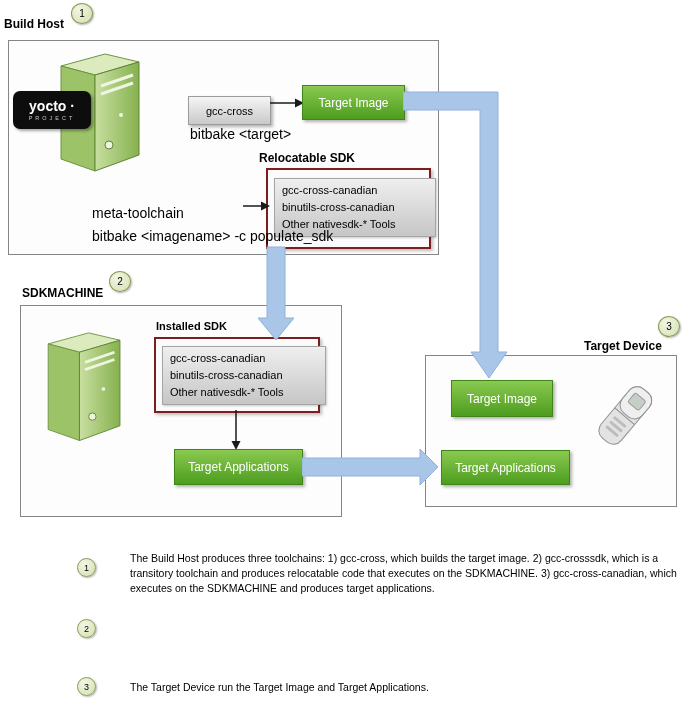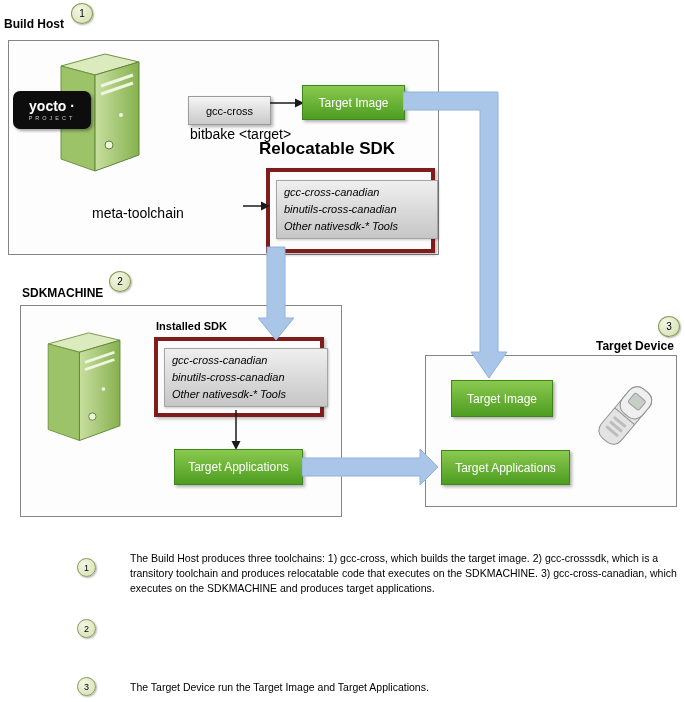--- a/index.html
+++ b/index.html
@@ -12,22 +12,22 @@
     background:radial-gradient(circle at 35% 30%,#f2f6e4,#d3dfb0);
     border:1px solid #8a9a54;box-shadow:1px 1px 2px rgba(0,0,0,.3);
     display:flex;align-items:center;justify-content:center;font-size:10px;}
   .badge.small{width:17px;height:17px;font-size:9px;}
   .gray-box{position:absolute;background:linear-gradient(180deg,#f5f5f5,#c9c9c9);
     border:1px solid #9c9c9c;box-shadow:2px 2px 3px rgba(0,0,0,.3);
     display:flex;align-items:center;justify-content:center;font-size:11px;margin-top:8px;}
   .green-box{position:absolute;background:linear-gradient(180deg,#8ac94f,#4d9d20);
     border:1px solid #3f8519;box-shadow:2px 2px 3px rgba(0,0,0,.3);
     display:flex;align-items:center;justify-content:center;font-size:12px;color:#fff;white-space:nowrap;}
-  .sdk-outer{position:absolute;background:#fbfbfb;border:4px solid #7f1d1d;
-    box-shadow:2px 2px 3px rgba(0,0,0,.25);font-style:italic;}
+  .sdk-outer{position:absolute;background:#fbfbfb;border:2px solid #7f1d1d;
+    box-shadow:2px 2px 3px rgba(0,0,0,.25);}
   .sdk-list{position:absolute;background:linear-gradient(180deg,#efefef,#c6c6c6);
     border:1px solid #a5a5a5;box-shadow:1px 1px 2px rgba(0,0,0,.2);
     padding:3px 7px;font-size:11px;line-height:17px;white-space:nowrap;}
   .small-label{position:absolute;font-size:14px;white-space:nowrap;padding-left:24px;}
   .note-text{position:absolute;font-size:10.5px;line-height:15px;margin-left:20px;}
   .yocto-logo{position:absolute;background:#0d0d0d;border-radius:7px;
     display:flex;flex-direction:column;align-items:center;justify-content:center;
     box-shadow:2px 2px 3px rgba(0,0,0,.35);}
   .yocto-logo .l1{color:#fff;font-size:14px;font-weight:bold;line-height:16px;}
   .yocto-logo .l2{color:#c9c9c9;font-size:5.5px;letter-spacing:3px;line-height:8px;}
@@ -71,39 +71,40 @@
       <svg width="34" height="12" viewBox="0 0 34 12">
         <line x1="0" y1="6" x2="26" y2="6" stroke="#1a1a1a" stroke-width="1.5"></line>
         <polygon points="25,1.5 34,6 25,10.5" fill="#1a1a1a"></polygon>
       </svg>
     </div>
 
     <div class="green-box" style="left:293px;top:44px;width:101px;height:33px">Target Image</div>
 
     <div class="small-label" style="left:157px;top:85px">bitbake &lt;target&gt;</div>
 
-    <div class="sec-title" style="left:250px;top:98px;font-size:17px">Relocatable SDK</div>
+    <div class="sec-title" style="left:250px;top:110px;font-size:12px">Relocatable SDK</div>
 
     <div class="sdk-outer" style="left:257px;top:127px;width:161px;height:77px">
       <div class="sdk-list" style="left:6px;top:8px;width:146px">
         <div>gcc-cross-canadian</div>
         <div>binutils-cross-canadian</div>
         <div>Other nativesdk-* Tools</div>
       </div>
     </div>
 
 
     <div class="abs" style="left:234px;top:157px">
       <svg width="27" height="12" viewBox="0 0 27 12">
         <line x1="0" y1="6" x2="19" y2="6" stroke="#1a1a1a" stroke-width="1.5"></line>
         <polygon points="18,1.5 27,6 18,10.5" fill="#1a1a1a"></polygon>
       </svg>
     </div>
 
     <div class="small-label" style="left:59px;top:164px">meta-toolchain</div>
+    <div class="small-label" style="left:59px;top:187px">bitbake &lt;imagename&gt; -c populate_sdk</div>
   </div>
 
   <div class="badge" style="left:109px;top:271px">2</div>
   <div class="sec-title" style="left:22px;top:286px">SDKMACHINE</div>
 
   <div class="section-box" style="left:20px;top:305px;width:320px;height:210px">
 
     <div class="sec-title" style="left:135px;top:14px;font-size:11px">Installed SDK</div>
 
     <div class="sdk-outer" style="left:133px;top:31px;width:162px;height:72px">
@@ -136,21 +137,21 @@
       <svg width="12" height="40" viewBox="0 0 12 40">
         <line x1="6" y1="0" x2="6" y2="32" stroke="#1a1a1a" stroke-width="1.5"></line>
         <polygon points="1.5,31 10.5,31 6,40" fill="#1a1a1a"></polygon>
       </svg>
     </div>
 
     <div class="green-box" style="left:153px;top:143px;width:127px;height:34px">Target Applications</div>
   </div>
 
   <div class="badge" style="left:658px;top:316px">3</div>
-  <div class="sec-title" style="left:596px;top:339px">Target Device</div>
+  <div class="sec-title" style="left:584px;top:339px">Target Device</div>
 
   <div class="section-box" style="left:425px;top:355px;width:250px;height:150px">
     <div class="green-box" style="left:25px;top:24px;width:100px;height:35px">Target Image</div>
 
     <div class="abs" style="left:158px;top:22px">
       <svg width="80" height="78" viewBox="0 0 80 78">
         <g transform="rotate(40 40 39)">
           <rect x="27" y="5" width="26" height="64" rx="10" fill="#e3e3e3" stroke="#8f8f8f"></rect>
           <rect x="27" y="5" width="26" height="31" rx="10" fill="#efefef" stroke="#8f8f8f"></rect>
           <rect x="33" y="13" width="14" height="12" rx="2" fill="#c6cfc6" stroke="#9a9a9a"></rect>

